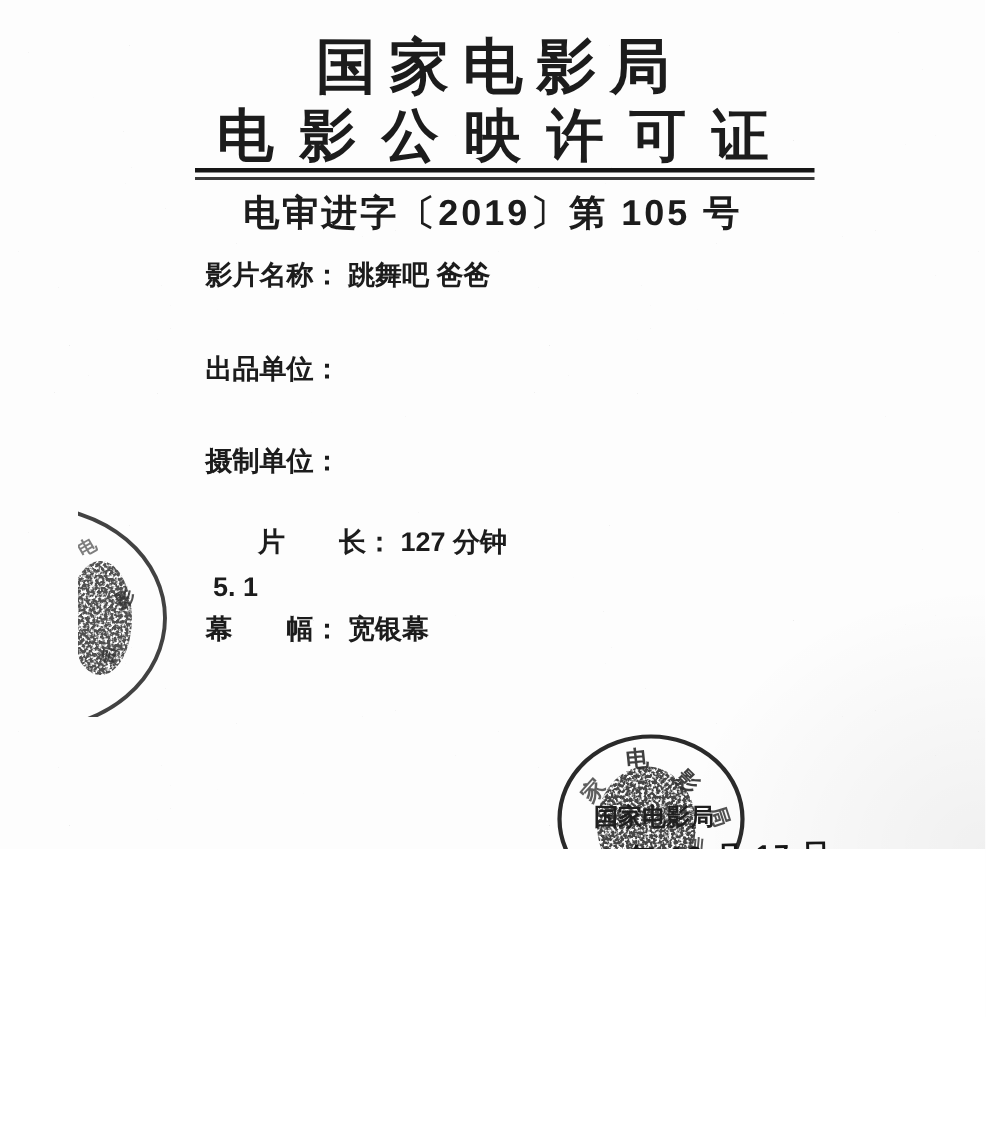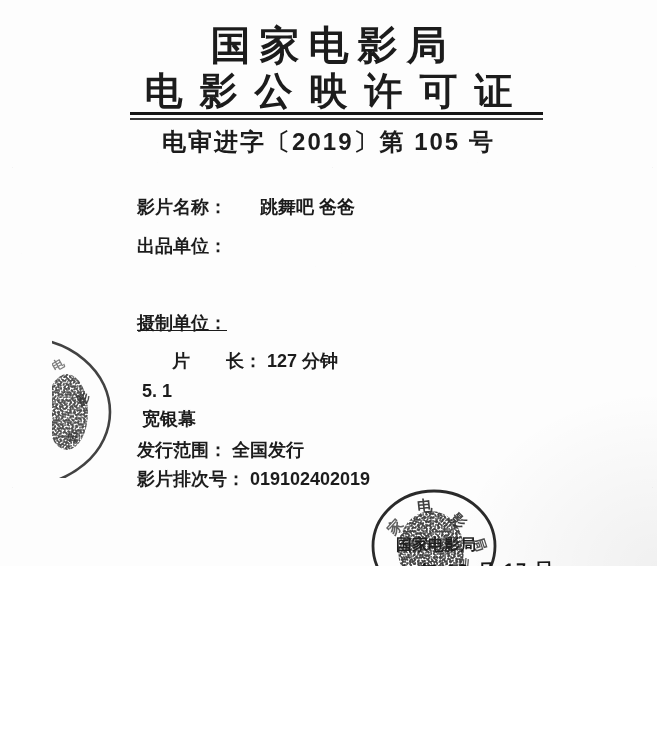--- a/index.html
+++ b/index.html
@@ -23,23 +23,23 @@
   .permit{
     position:absolute;top:126px;left:0;width:100%;text-align:center;
     font-size:24px;font-weight:bold;letter-spacing:2px;z-index:2;
   }
   .field-row{
     position:absolute;left:137px;display:flex;align-items:flex-start;
     font-size:18px;font-weight:bold;line-height:30px;z-index:3;
   }
   .field-row .label{flex:none;white-space:pre;}
   .field-row .value{white-space:pre-line;max-width:365px;margin-left:5px;}
-  .row-film-title{top:192px;gap:28px;}
+  .row-film-title{top:168px;}
   .row-producer{top:231px;flex-direction:column;}
-  .row-production-unit{top:308px;text-decoration:underline;}
+  .row-production-unit{top:292px;}
   .row-runtime{top:346px;margin-left:35px;}
   .row-sound-format{top:376px;}
   .row-screen-format{top:404px;}
   .row-distribution{top:435px;}
   .row-serial{top:464px;}
   .left-seal{position:absolute;left:52px;top:338px;z-index:1;}
   .right-seal{position:absolute;left:370px;top:487px;z-index:4;}
   .issue-date{
     position:absolute;left:364px;top:559px;z-index:5;
     font-size:18px;font-weight:bold;letter-spacing:2px;transform:rotate(-1.2deg);
@@ -88,29 +88,22 @@
     <span class="value"></span>
   </div>
   <div class="field-row row-runtime">
     <span class="label">片　　长：</span>
     <span class="value">127 分钟</span>
   </div>
   <div class="field-row row-sound-format">
     <span class="value">5. 1</span>
   </div>
   <div class="field-row row-screen-format">
+    <span class="label">幕　　幅：</span>
     <span class="value">宽银幕</span>
-  </div>
-  <div class="field-row row-distribution">
-    <span class="label">发行范围：</span>
-    <span class="value">全国发行</span>
-  </div>
-  <div class="field-row row-serial">
-    <span class="label">影片排次号：</span>
-    <span class="value">019102402019</span>
   </div>
 
   <svg class="left-seal" width="62" height="140" viewBox="0 0 62 140" aria-hidden="true">
     <ellipse cx="-30" cy="74" rx="88" ry="74" fill="none" stroke="#2e2e2e" stroke-width="2.6" opacity="0.9"></ellipse>
     <ellipse cx="15" cy="74" rx="21" ry="38" filter="url(#speckle)" opacity="0.85"></ellipse>
     <text x="-1" y="31" font-size="12" font-weight="bold" fill="#3a3a3a" opacity="0.65" transform="rotate(-30 5 25)">电</text>
     <text x="24" y="65" font-size="13" font-weight="bold" fill="#333333" opacity="0.85" transform="rotate(-35 31 59)">影</text>
     <text x="13" y="103" font-size="12" font-weight="bold" fill="#333333" opacity="0.8" transform="rotate(-75 20 97)">司</text>
   </svg>
 

